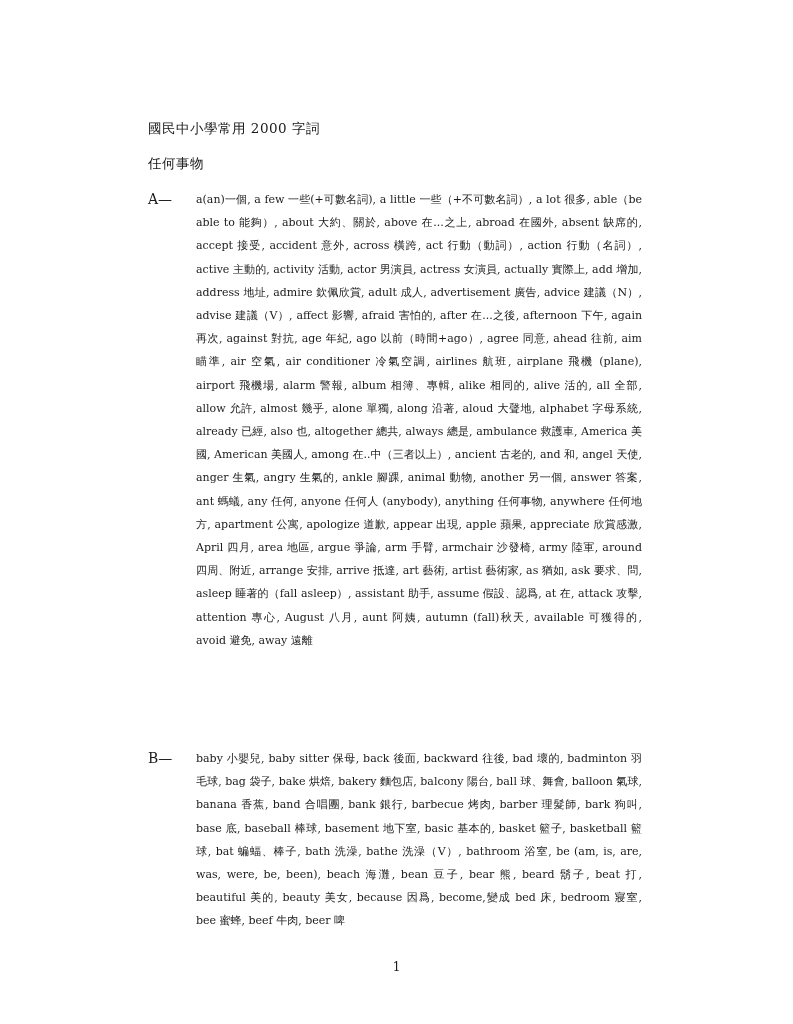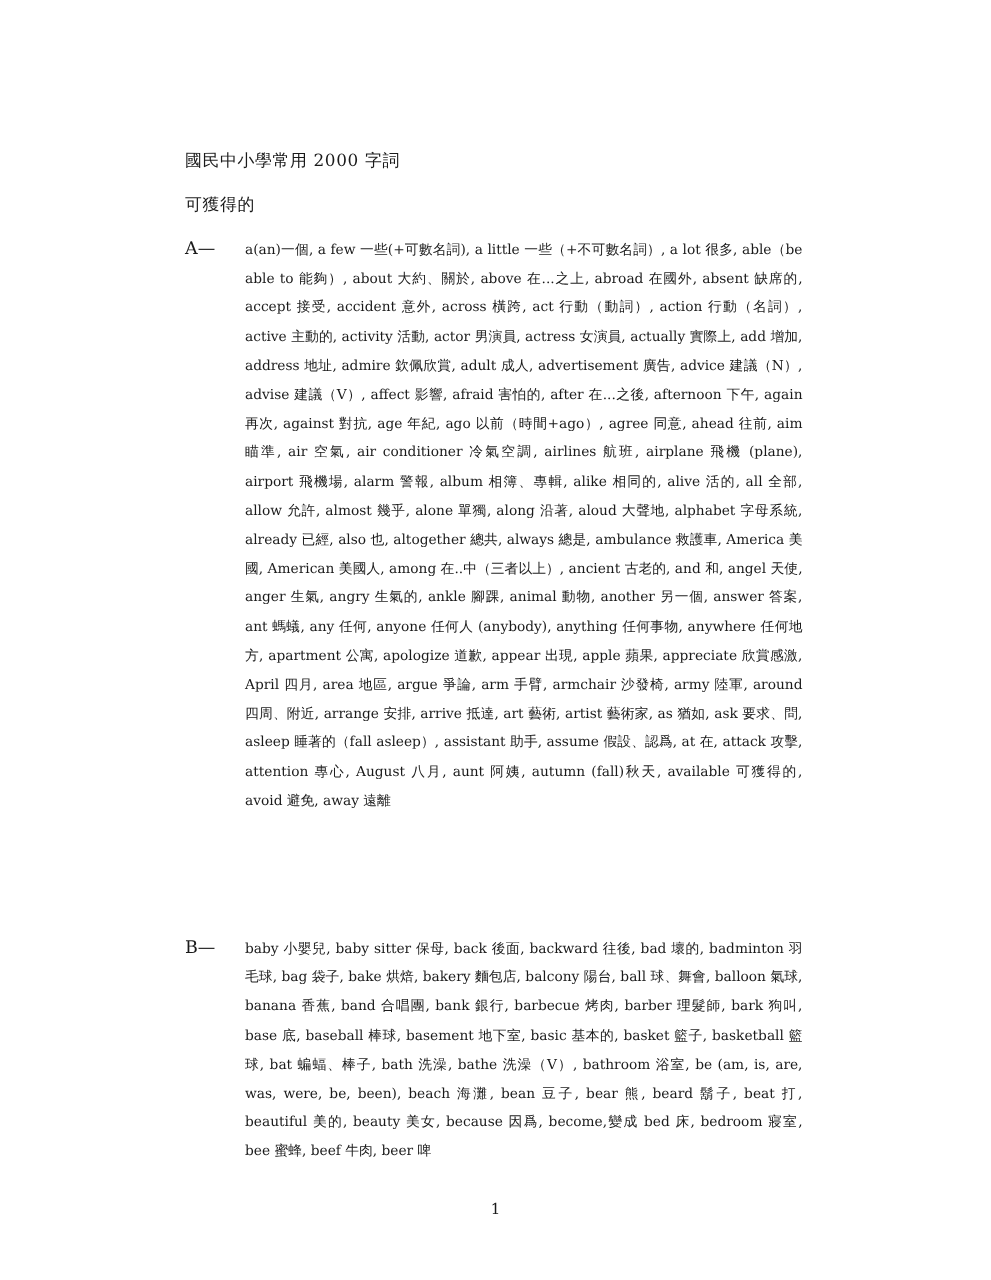--- a/index.html
+++ b/index.html
@@ -12,21 +12,21 @@
   .section-label { position: absolute; left: 0; top: 0; font-size: 14px; line-height: 23.2px; }
   .section-body { position: absolute; left: 48px; top: 0; width: 446px; font-size: 11px; line-height: 23.2px;
                   text-align: justify; text-align-last: left; }
   .page-number { position: absolute; left: 0; width: 793px; top: 948px; text-align: center; font-size: 12px; }
 </style>
 </head>
 <body>
 
 <div class="page">
   <div class="doc-title">國民中小學常用 2000 字詞</div>
-  <div class="doc-subtitle">可獲得的</div>
+  <div class="doc-subtitle">任何事物</div>
 
   <div class="section" style="top:176px;">
     <div class="section-label">A—</div>
     <div class="section-body">a(an)一個, a few 一些(+可數名詞), a little 一些（+不可數名詞）, a lot 很多, able（be able to 能夠）, about 大約、關於, above 在...之上, abroad 在國外, absent 缺席的, accept 接受, accident 意外, across 橫跨, act 行動（動詞）, action 行動（名詞）, active 主動的, activity 活動, actor 男演員, actress 女演員, actually 實際上, add 增加, address 地址, admire 欽佩欣賞, adult 成人, advertisement 廣告, advice 建議（N）, advise 建議（V）, affect 影響, afraid 害怕的, after 在...之後, afternoon 下午, again 再次, against 對抗, age 年紀, ago 以前（時間+ago）, agree 同意, ahead 往前, aim 瞄準, air 空氣, air conditioner 冷氣空調, airlines 航班, airplane 飛機 (plane), airport 飛機場, alarm 警報, album 相簿、專輯, alike 相同的, alive 活的, all 全部, allow 允許, almost 幾乎, alone 單獨, along 沿著, aloud 大聲地, alphabet 字母系統, already 已經, also 也, altogether 總共, always 總是, ambulance 救護車, America 美國, American 美國人, among 在..中（三者以上）, ancient 古老的, and 和, angel 天使, anger 生氣, angry 生氣的, ankle 腳踝, animal 動物, another 另一個, answer 答案, ant 螞蟻, any 任何, anyone 任何人 (anybody), anything 任何事物, anywhere 任何地方, apartment 公寓, apologize 道歉, appear 出現, apple 蘋果, appreciate 欣賞感激, April 四月, area 地區, argue 爭論, arm 手臂, armchair 沙發椅, army 陸軍, around 四周、附近, arrange 安排, arrive 抵達, art 藝術, artist 藝術家, as 猶如, ask 要求、問, asleep 睡著的（fall asleep）, assistant 助手, assume 假設、認爲, at 在, attack 攻擊, attention 專心, August 八月, aunt 阿姨, autumn (fall)秋天, available 可獲得的, avoid 避免, away 遠離</div>
   </div>
 
   <div class="section" style="top:735px;">
     <div class="section-label">B—</div>
     <div class="section-body">baby 小嬰兒, baby sitter 保母, back 後面, backward 往後, bad 壞的, badminton 羽毛球, bag 袋子, bake 烘焙, bakery 麵包店, balcony 陽台, ball 球、舞會, balloon 氣球, banana 香蕉, band 合唱團, bank 銀行, barbecue 烤肉, barber 理髮師, bark 狗叫, base 底, baseball 棒球, basement 地下室, basic 基本的, basket 籃子, basketball 籃球, bat 蝙蝠、棒子, bath 洗澡, bathe 洗澡（V）, bathroom 浴室, be (am, is, are, was, were, be, been), beach 海灘, bean 豆子, bear 熊, beard 鬍子, beat 打, beautiful 美的, beauty 美女, because 因爲, become,變成 bed 床, bedroom 寢室, bee 蜜蜂, beef 牛肉, beer 啤</div>
   </div>

